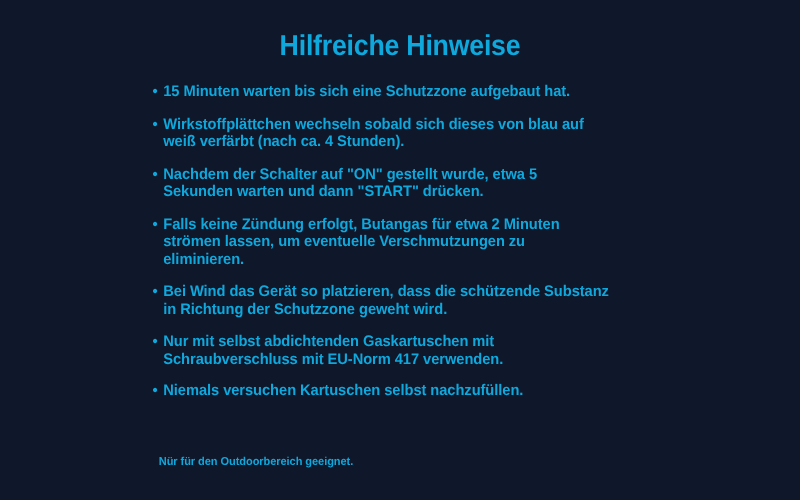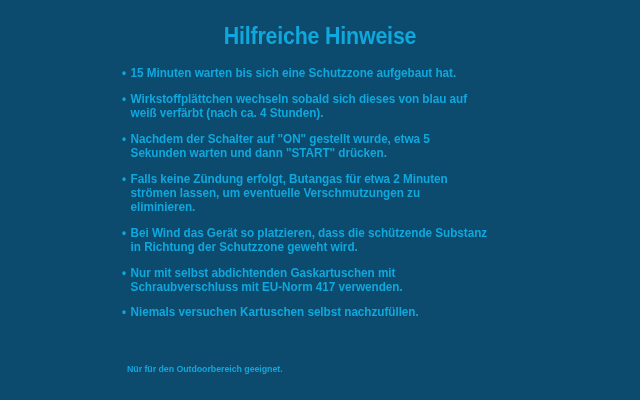--- a/index.html
+++ b/index.html
@@ -11,21 +11,21 @@
     height: 400px;
     background: #ffffff;
     font-family: "Liberation Sans", "DejaVu Sans", sans-serif;
     overflow: hidden;
   }
 
   .page {
     position: relative;
     width: 640px;
     height: 400px;
-    background: #0c4a6e;
+    background: #0f172a;
     box-sizing: border-box;
   }
 
   .page-title {
     position: absolute;
     top: 8px;
     left: 0;
     width: 640px;
     text-align: center;
     color: #0fa8dd;

